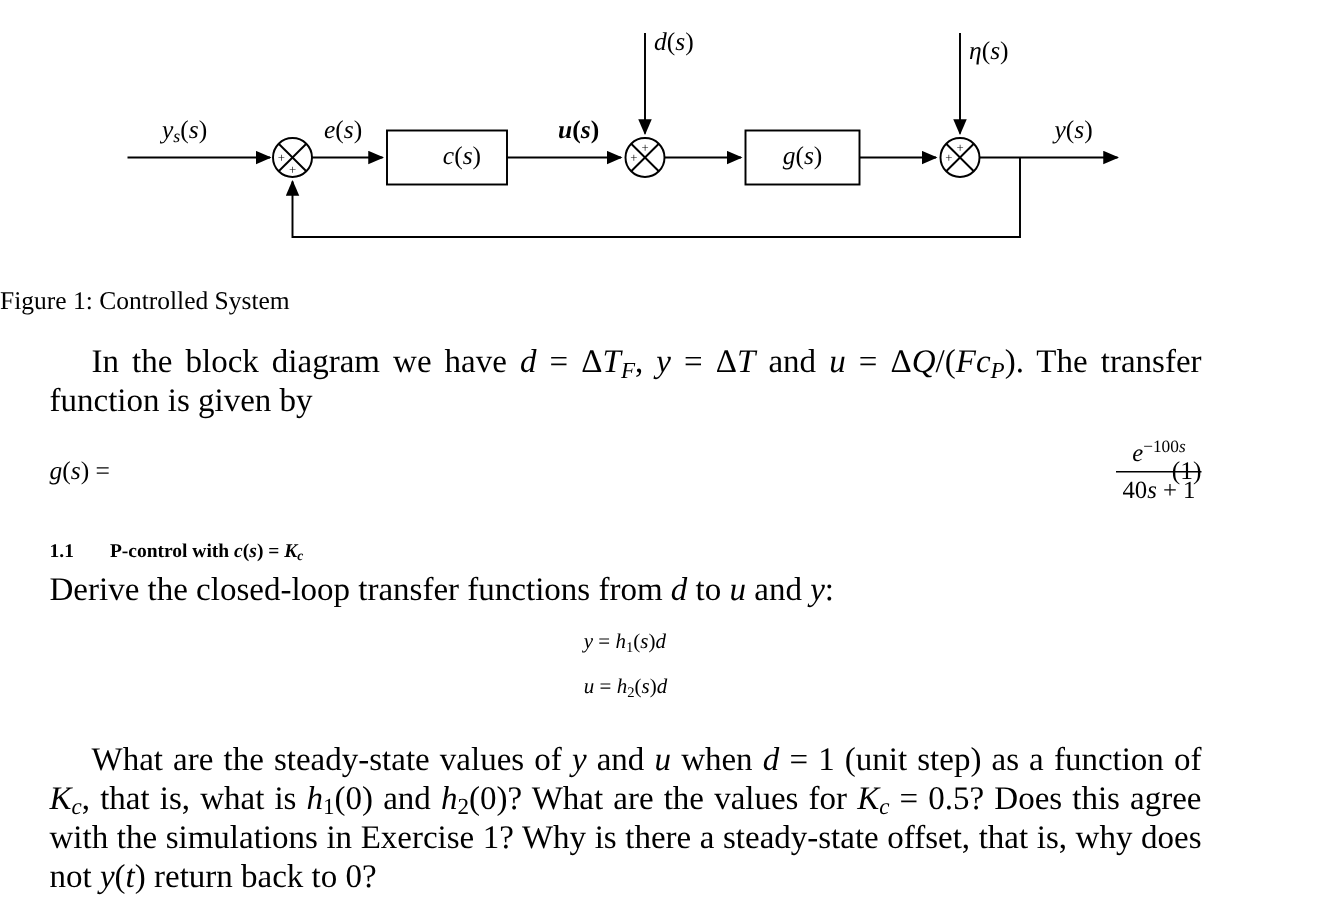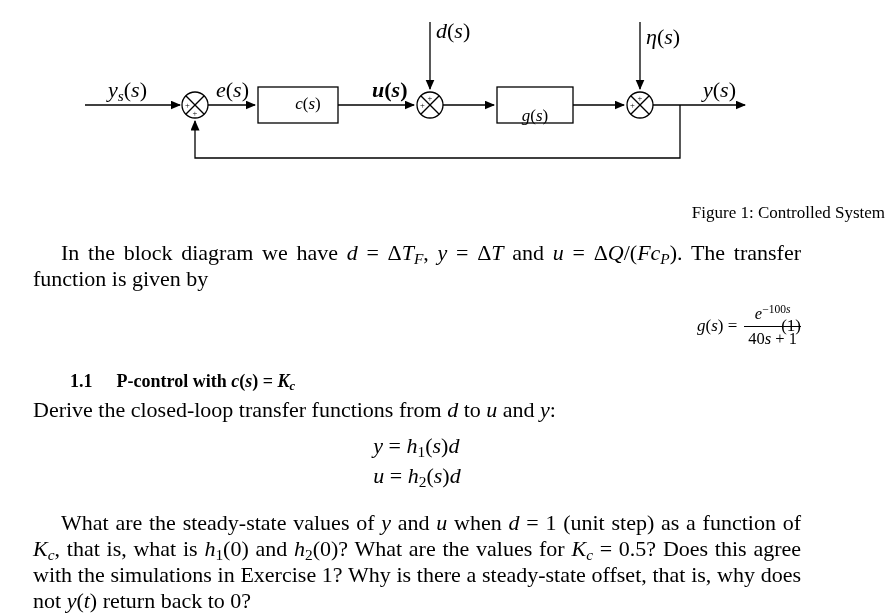--- a/index.html
+++ b/index.html
@@ -2,51 +2,51 @@
 <html><head>
 <meta charset="utf-8">
 <style>
   *{margin:0;padding:0;box-sizing:border-box;}
   html,body{background:#ffffff;}
   body{font-family:"Liberation Serif","DejaVu Serif",serif;color:#000;}
   .page{position:relative;width:885px;height:613px;background:#fff;overflow:hidden;}
   
   .diagram{position:relative;width:885px;height:175px;}
   .diagram svg{position:absolute;left:0;top:0;}
-  .dlabel{position:absolute;font-size:22px;white-space:nowrap;}
+  .dlabel{position:absolute;font-size:17px;white-space:nowrap;}
   .block-label{position:absolute;font-size:17px;text-align:center;}
   
-  .caption{text-align:right;font-size:17px;margin-top:28px;}
+  .caption{text-align:left;font-size:17px;margin-top:16px;}
   .content{margin-left:33px;width:768px;}
   .para{font-size:22px;line-height:26px;text-align:justify;}
   .para.noj{text-align:left;}
   .indent{text-indent:28px;}
   .p1{margin-top:17px;}
   .p2{margin-top:5px;}
   .p3{margin-top:19px;}
   sub,sup{font-size:70%;line-height:0;}
   sup{vertical-align:0.5em;}
   sub{vertical-align:-0.25em;}
   .seg-i{font-style:italic;}
   .seg-n{font-style:normal;}
   .seg-b{font-weight:700;}
   .seg-bi{font-weight:700;font-style:italic;}
   
-  .equation-row{position:relative;margin-top:6px;height:56px;display:flex;align-items:center;justify-content:flex-end;font-size:17px;}
+  .equation-row{position:relative;margin-top:6px;height:56px;display:flex;align-items:center;justify-content:space-between;font-size:17px;}
   .eqnum{position:absolute;right:0;top:50%;transform:translateY(-50%);font-size:17px;}
   .frac{display:inline-block;text-align:center;vertical-align:middle;margin-left:7px;font-size:16.5px;line-height:1.3;}
   .frac .num{display:block;padding:0 4px 1px;}
   .frac .den{display:block;border-top:1.2px solid #000;padding:1px 4px 0;}
   
-  .heading{margin-top:17px;font-size:18px;font-weight:700;margin-left:37px;}
+  .heading{margin-top:17px;font-size:13px;font-weight:700;}
   .heading .hnum{margin-right:24px;}
   
   .eq-center{text-align:center;margin-top:8px;}
   .eq-col{display:inline-block;text-align:left;}
-  .eqline{font-size:22px;line-height:30px;}
+  .eqline{font-size:14px;line-height:30px;}
 </style>
 </head>
 <body>
 
 <div class="page">
 
   <div class="diagram">
     <svg width="885" height="175" viewBox="0 0 885 175">
       <defs>
         <marker id="arr" markerUnits="userSpaceOnUse" markerWidth="12" markerHeight="10" refX="9.5" refY="4.5" orient="auto">
@@ -93,21 +93,21 @@
       </g>
     </svg>
 
     <span class="dlabel" style="left:108px;top:77px;"><span class="seg-i">y</span><sub><span class="seg-i">s</span></sub><span class="seg-n">(</span><span class="seg-i">s</span><span class="seg-n">)</span></span>
     <span class="dlabel" style="left:216px;top:77px;"><span class="seg-i">e</span><span class="seg-n">(</span><span class="seg-i">s</span><span class="seg-n">)</span></span>
     <span class="dlabel" style="left:372px;top:77px;font-weight:bold;"><span class="seg-i">u</span><span class="seg-n">(</span><span class="seg-i">s</span><span class="seg-n">)</span></span>
     <span class="dlabel" style="left:436px;top:18px;"><span class="seg-i">d</span><span class="seg-n">(</span><span class="seg-i">s</span><span class="seg-n">)</span></span>
     <span class="dlabel" style="left:646px;top:24px;"><span class="seg-i">η</span><span class="seg-n">(</span><span class="seg-i">s</span><span class="seg-n">)</span></span>
     <span class="dlabel" style="left:703px;top:77px;"><span class="seg-i">y</span><span class="seg-n">(</span><span class="seg-i">s</span><span class="seg-n">)</span></span>
     <span class="block-label" style="left:258px;top:94px;width:100px;"><span class="seg-i">c</span><span class="seg-n">(</span><span class="seg-i">s</span><span class="seg-n">)</span></span>
-    <span class="block-label" style="left:497px;top:106px;width:76px;"><span class="seg-i">g</span><span class="seg-n">(</span><span class="seg-i">s</span><span class="seg-n">)</span></span>
+    <span class="block-label" style="left:497px;top:94px;width:76px;"><span class="seg-i">g</span><span class="seg-n">(</span><span class="seg-i">s</span><span class="seg-n">)</span></span>
   </div>
 
   <div class="caption">Figure 1: Controlled System</div>
 
   <div class="content">
 
     <p class="para indent p1"><span class="seg-n">In the block diagram we have </span><span class="seg-i">d</span><span class="seg-n"> = Δ</span><span class="seg-i">T</span><sub><span class="seg-i">F</span></sub><span class="seg-n">, </span><span class="seg-i">y</span><span class="seg-n"> = Δ</span><span class="seg-i">T</span><span class="seg-n"> and </span><span class="seg-i">u</span><span class="seg-n"> = Δ</span><span class="seg-i">Q</span><span class="seg-n">/(</span><span class="seg-i">F</span><span class="seg-i">c</span><sub><span class="seg-i">P</span></sub><span class="seg-n">). The transfer function is given by</span></p>
 
     <div class="equation-row">
       <span><span class="seg-i">g</span><span class="seg-n">(</span><span class="seg-i">s</span><span class="seg-n">) = </span></span>

